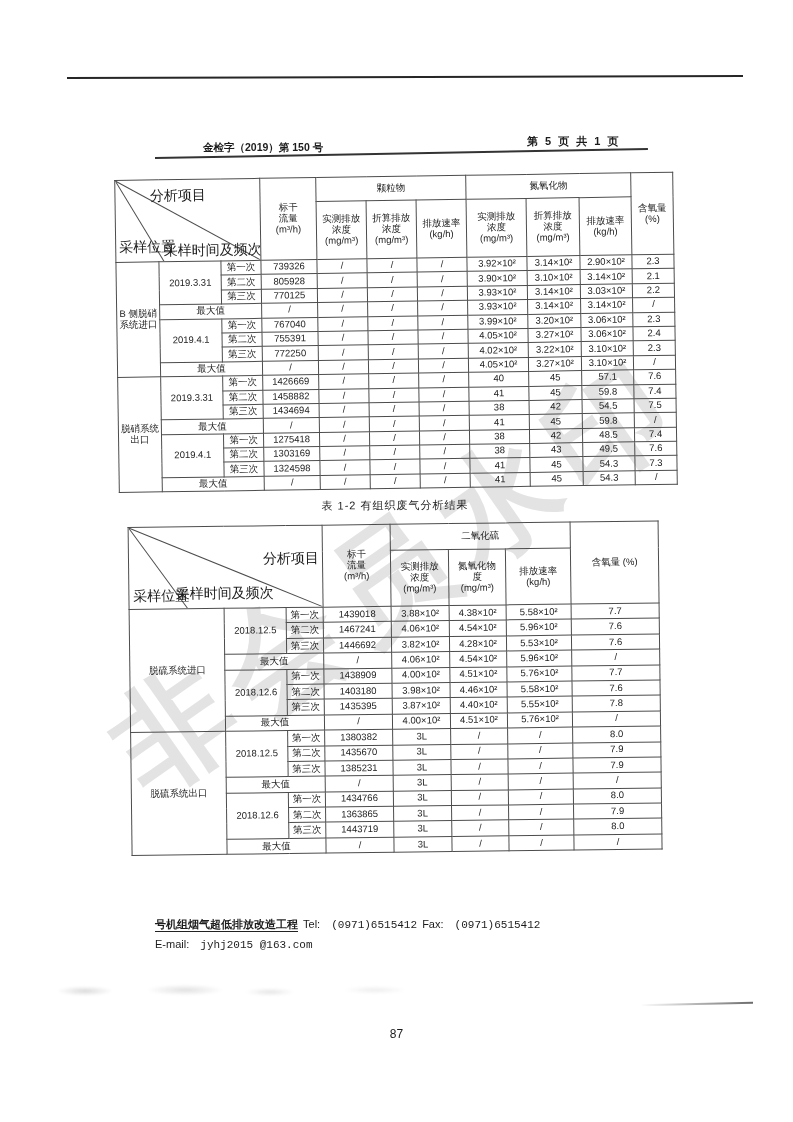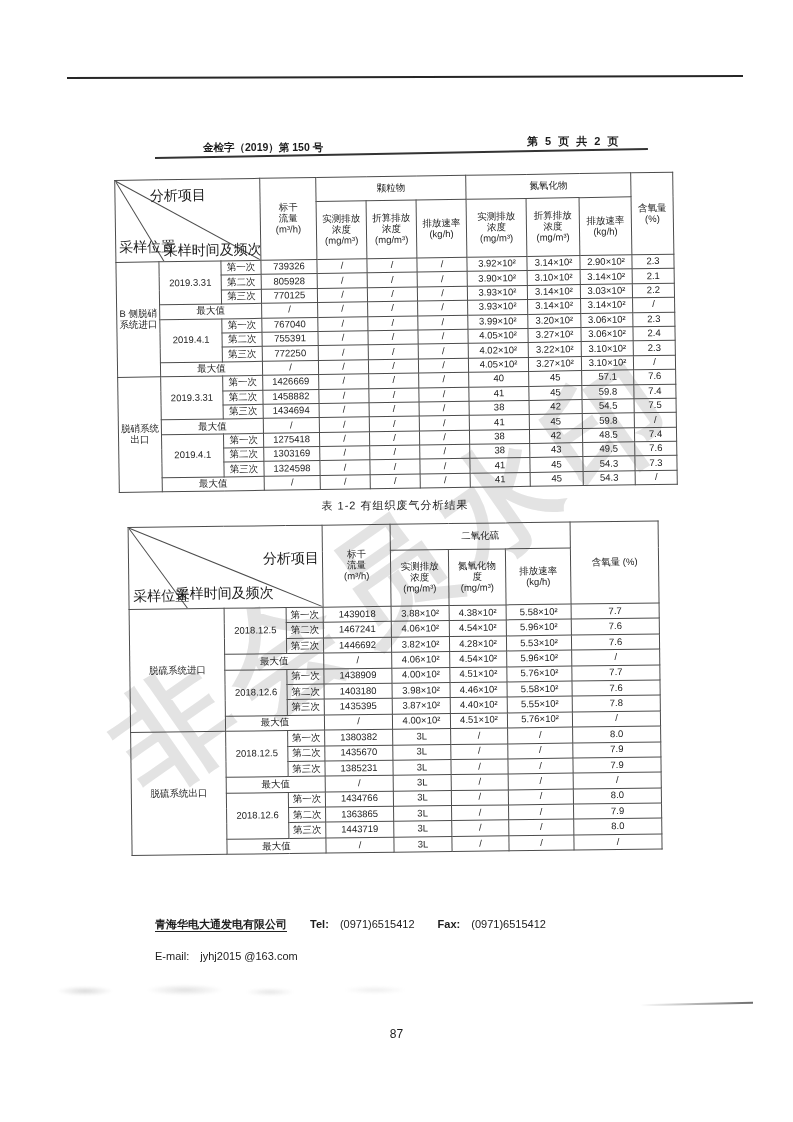--- a/index.html
+++ b/index.html
@@ -35,23 +35,23 @@
   th.corner svg{position:absolute;left:0;top:0;width:100%;height:100%;}
   th.corner span{position:absolute;font-size:14px;white-space:nowrap;}
   .c-top1{left:24%;top:9%;} .c-mid1{left:33%;top:76%;} .c-bot1{left:2%;top:72%;}
   .c-top2{right:3px;top:30%;} .c-mid2{left:24%;top:72%;} .c-bot2{left:2%;top:74%;}
 
   .caption{position:absolute;left:130px;top:498px;width:530px;text-align:center;font-size:11px;
            letter-spacing:1px;z-index:2;transform:rotate(-.4deg);}
 
   .footer{position:absolute;left:155px;top:917px;font-size:11px;z-index:2;}
   .footer .co{font-weight:bold;border-bottom:1.5px solid #222;padding-bottom:1px;}
-  .footer .row2{margin-top:18px;}
-  .footer .lbl{margin-left:20px;font-weight:bold;}
-  .footer .num{margin-left:8px;}
+  .footer .row2{margin-top:6px;}
+  .footer .lbl{margin-left:2px;}
+  .footer .num{margin-left:8px;font-family:Liberation Mono, monospace;}
 
   .tail-line{position:absolute;left:640px;top:1003px;width:113px;height:2px;z-index:1;
              background:linear-gradient(to right,rgba(100,100,100,0),#6b6b6b);transform:rotate(-1.2deg);}
   .smudge{position:absolute;left:55px;top:983px;width:370px;height:16px;z-index:1;opacity:.5;
           background:
             radial-gradient(ellipse 40px 7px at 30px 8px,rgba(110,110,110,.5),rgba(110,110,110,0) 70%),
             radial-gradient(ellipse 55px 8px at 130px 7px,rgba(120,120,120,.45),rgba(120,120,120,0) 70%),
             radial-gradient(ellipse 35px 6px at 215px 9px,rgba(130,130,130,.4),rgba(130,130,130,0) 70%),
             radial-gradient(ellipse 45px 6px at 320px 7px,rgba(140,140,140,.3),rgba(140,140,140,0) 70%);
           filter:blur(1px);}
@@ -60,21 +60,21 @@
 </head>
 <body>
 
 <div class="page">
 
   <div class="watermark">非会员水印</div>
 
   <div class="title-rule"></div>
 
   <div class="doc-no">金检字（2019）第 150 号</div>
-  <div class="page-ind">第 5 页 共 2 页</div>
+  <div class="page-ind">第 5 页 共 1 页</div>
   <div class="doc-rule"></div>
 
   <table class="t t1">
     <colgroup>
       <col style="width:43px">
         <col style="width:62px">
         <col style="width:40px">
         <col style="width:56px">
       <col style="width:50px">
         <col style="width:50px">
@@ -483,21 +483,21 @@
           <td>/</td>
           <td>3L</td>
           <td>/</td>
           <td>/</td>
           <td>/</td>
         </tr>
       </tbody>
   </table>
 
   <div class="footer">
-    <span class="co">青海华电大通发电有限公司</span>
+    <span class="co">号机组烟气超低排放改造工程</span>
     <span class="lbl">Tel:</span>
     <span class="num">(0971)6515412</span>
     <span class="lbl">Fax:</span>
     <span class="num">(0971)6515412</span>
     <div class="row2">
       <span>E-mail:</span>
       <span class="num">jyhj2015 @163.com</span>
     </div>
   </div>
 

